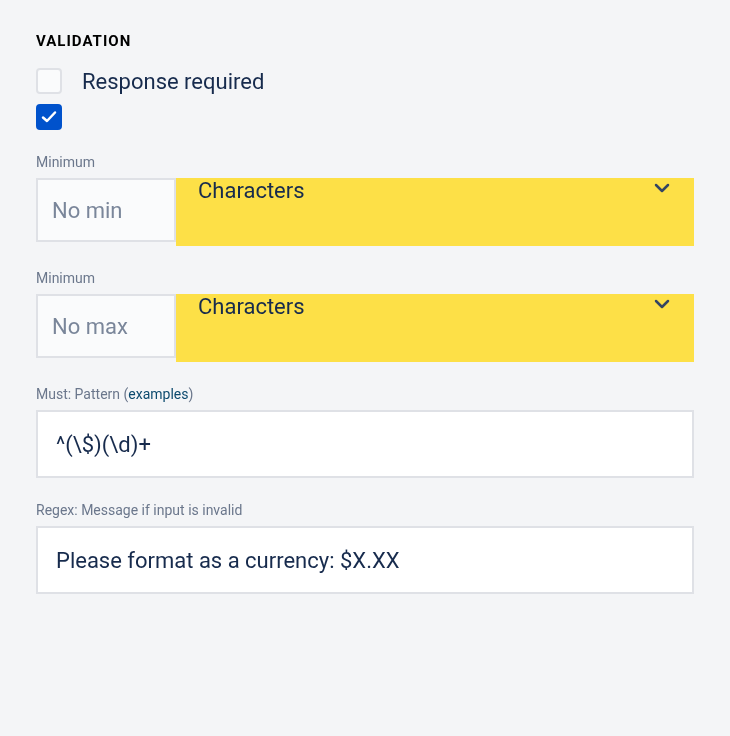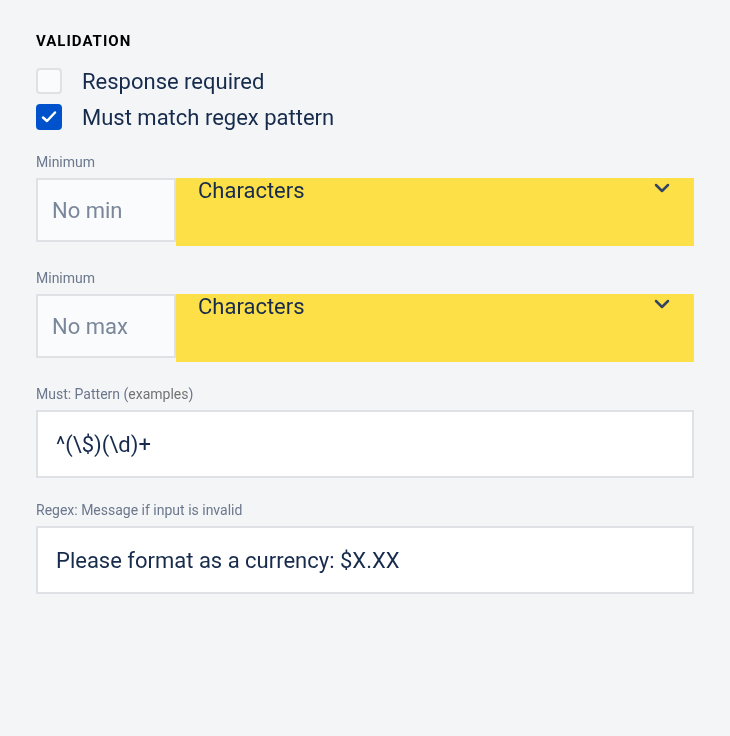--- a/index.html
+++ b/index.html
@@ -57,21 +57,21 @@
     .field-group {
       margin-top: 24px;
     }
     .field-label {
       font-size: 14px;
       color: #6b778c;
       margin-bottom: 8px;
       display: block;
     }
     .field-label .link {
-      color: #737373;
+      color: #0c4a6e;
       cursor: pointer;
     }
     .field-row {
       display: flex;
       gap: 0;
     }
     .num-input {
       width: 140px;
       height: 64px;
       border: 2px solid #dfe1e6;
@@ -122,21 +122,20 @@
   <div class="checkbox unchecked"></div>
   <span class="checkbox-label">Response required</span>
 </div>
 
 <div class="checkbox-row">
   <div class="checkbox checked">
     <svg viewBox="0 0 16 16">
       <path d="M2 8.5 L6 12 L14 3.5" stroke="#ffffff" stroke-width="2.5" fill="none" stroke-linecap="round" stroke-linejoin="round"></path>
     </svg>
   </div>
-  <span class="checkbox-label">Must match regex pattern</span>
 </div>
 
 <div class="field-group">
   <label class="field-label">Minimum</label>
   <div class="field-row">
     <input class="num-input" type="text" placeholder="No min" style="">
     <div class="select-wrap">
       <span class="select-value">Characters</span>
       <svg class="chevron" viewBox="0 0 20 20">
         <path d="M4 7 L10 13 L16 7" stroke="#344563" stroke-width="2.5" fill="none" stroke-linecap="round" stroke-linejoin="round"></path>

